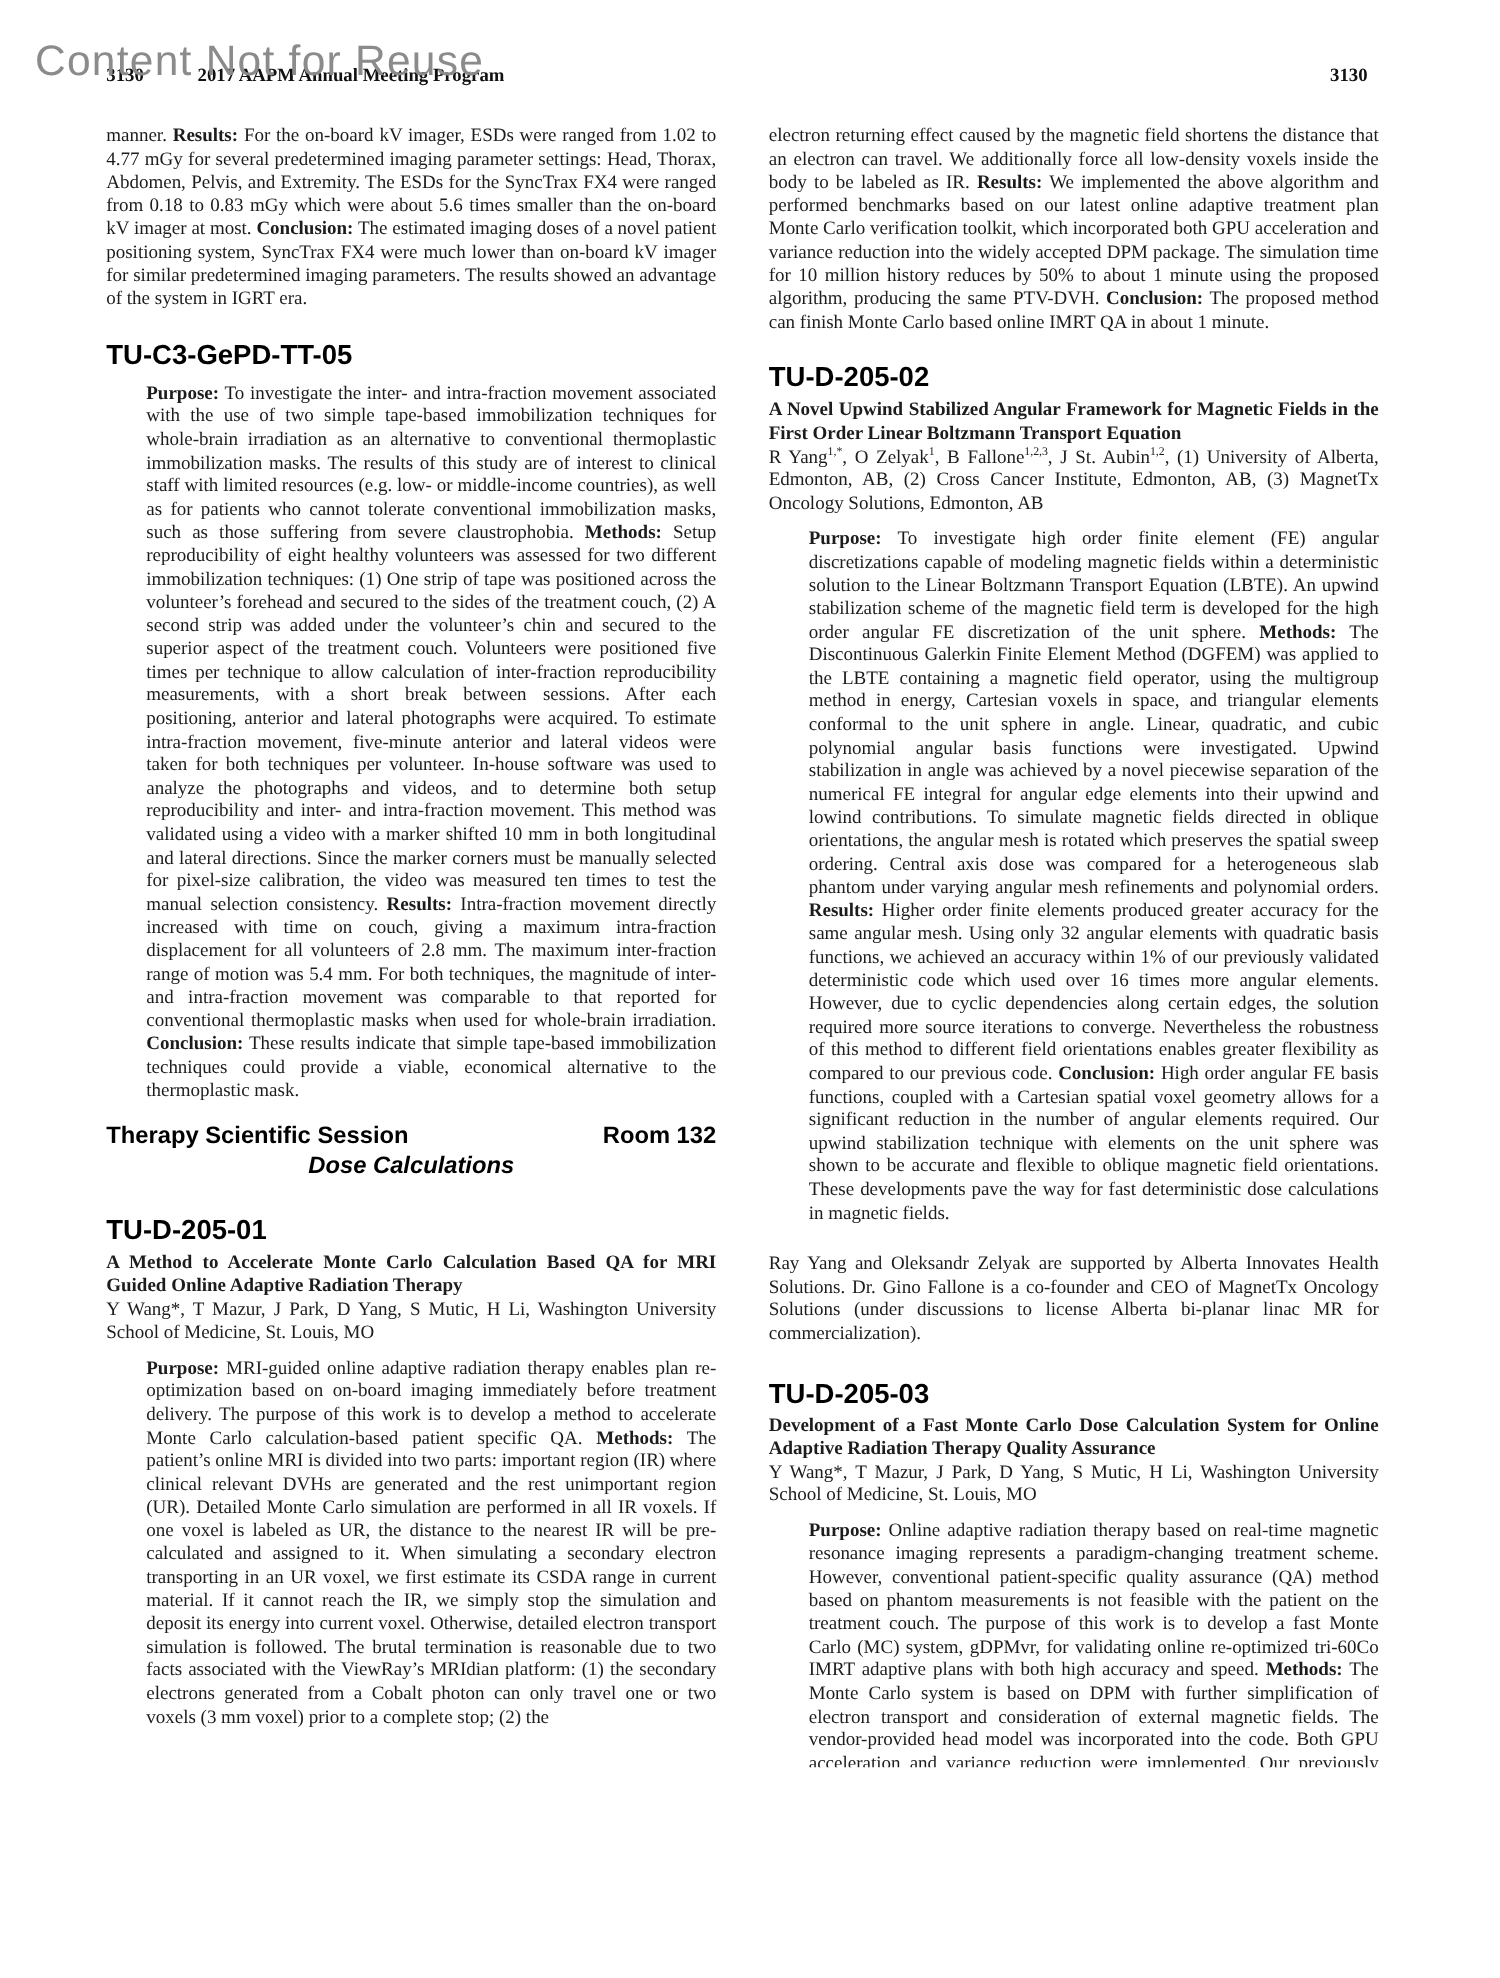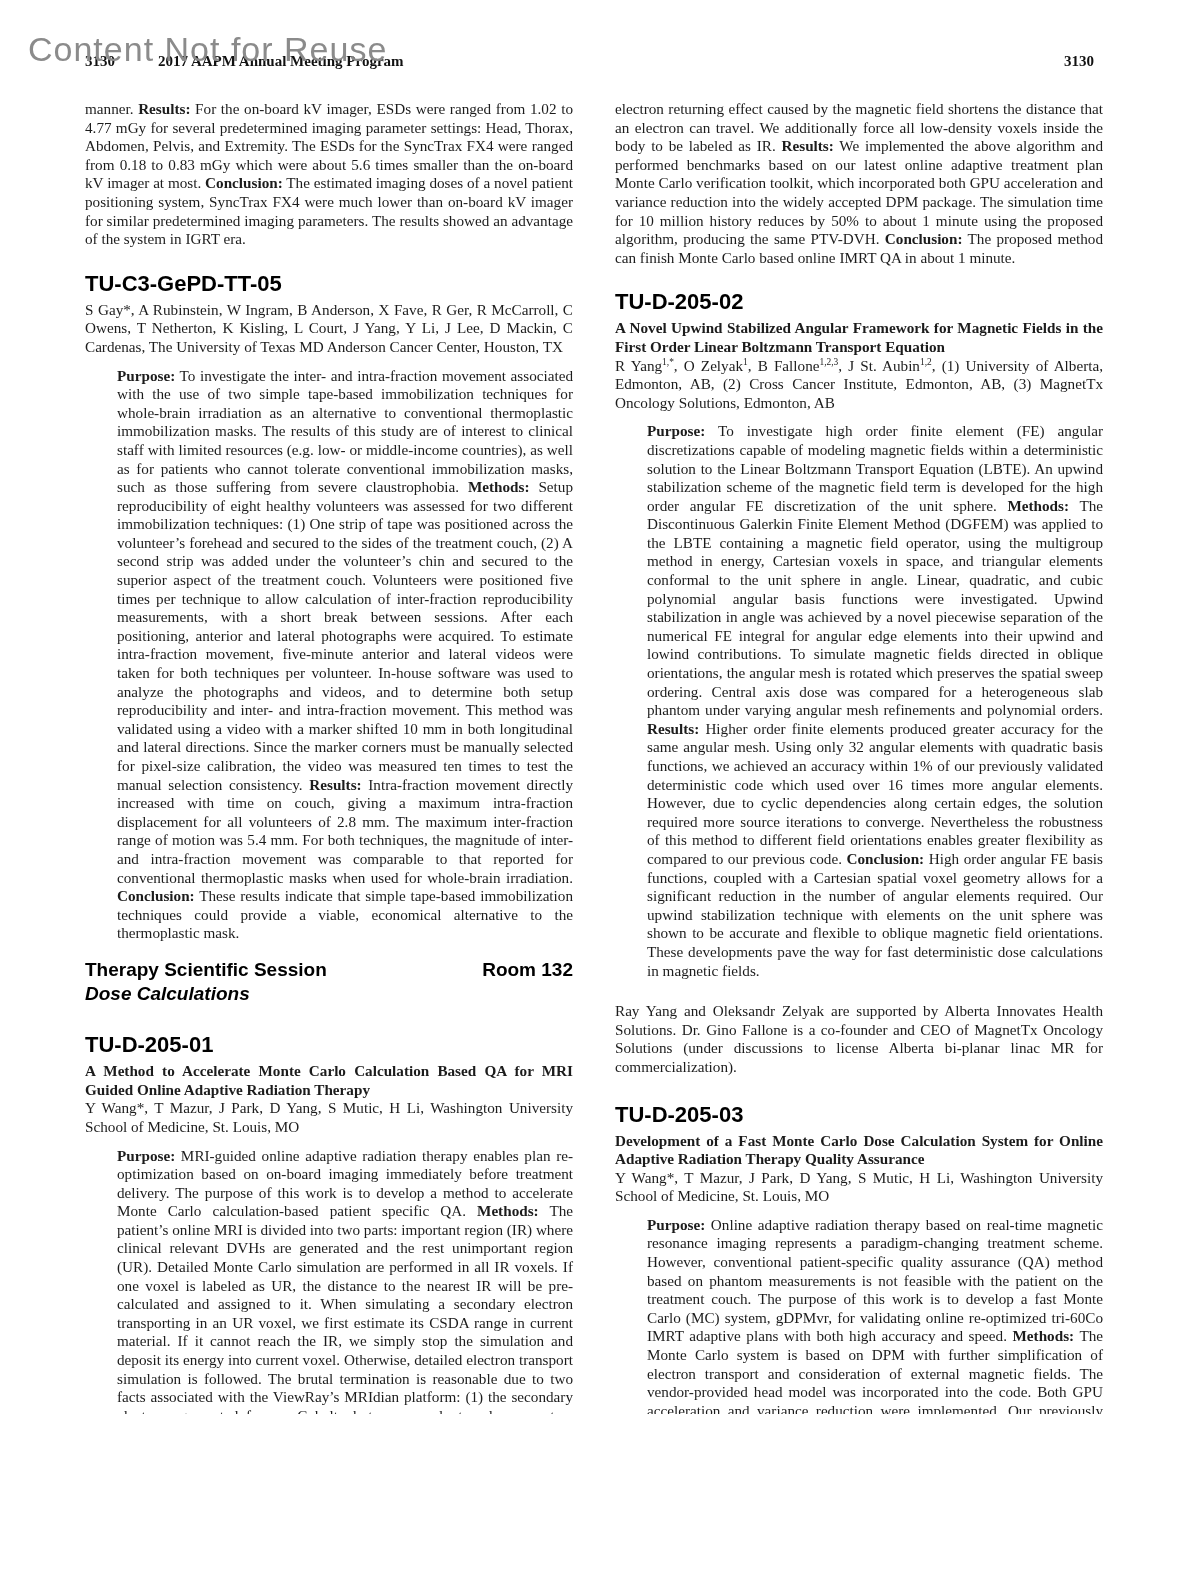--- a/index.html
+++ b/index.html
@@ -48,21 +48,21 @@
   .abs-body{margin-top:10px;margin-left:32px;}
   .session-hdr{
     font-family:"Liberation Sans", sans-serif;
     font-weight:bold;font-size:19px;line-height:24px;color:#000;
     display:flex;justify-content:space-between;
     text-align:center;
   }
   .session-sub{
     font-family:"Liberation Sans", sans-serif;
     font-weight:bold;font-style:italic;font-size:19px;line-height:24px;color:#000;
-    text-align:left;margin:0 0 0 0;
+    text-align:center;margin:0 0 0 0;
   }
   .mt-after-session{margin-top:27px;}
   .funding{margin-top:22px;}
   .mt-next-abs{margin-top:26px;}
   .footer{
     position:absolute;left:89px;top:1512px;
     font-family:"Liberation Sans", sans-serif;
     font-weight:bold;font-size:15.5px;color:#111;
   }
 </style>
@@ -75,21 +75,20 @@
 
   <div class="hdr hdr-pageno-left">3130</div>
   <div class="hdr hdr-title">2017 AAPM Annual Meeting Program</div>
   <div class="hdr hdr-pageno-right">3130</div>
 
   <div class="col col-left">
 
     <p class="para"><span>manner. </span><span class="b">Results:</span><span>  For the on-board kV imager, ESDs were ranged from 1.02 to 4.77 mGy for several predetermined imaging parameter settings: Head, Thorax, Abdomen, Pelvis, and Extremity. The ESDs for the SyncTrax FX4 were ranged from 0.18 to 0.83 mGy which were about 5.6 times smaller than the on-board kV imager at most. </span><span class="b">Conclusion:</span><span>  The estimated imaging doses of a novel patient positioning system, SyncTrax FX4 were much lower than on-board kV imager for similar predetermined imaging parameters. The results showed an advantage of the system in IGRT era.</span></p>
 
     <h2 class="code-h mt-code">TU-C3-GePD-TT-05</h2>
-    <p class="authors"><span>S Gay*, A Rubinstein, W Ingram, B Anderson, X Fave, R Ger, R McCarroll, C Owens, T Netherton, K Kisling, L Court, J Yang, Y Li, J Lee, D Mackin, C Cardenas, The University of Texas MD Anderson Cancer Center, Houston, TX</span></p>
     <p class="abs-body"><span class="b">Purpose:</span><span>  To investigate the inter- and intra-fraction movement associated with the use of two simple tape-based immobilization techniques for whole-brain irradiation as an alternative to conventional thermoplastic immobilization masks. The results of this study are of interest to clinical staff with limited resources (e.g. low- or middle-income countries), as well as for patients who cannot tolerate conventional immobilization masks, such as those suffering from severe claustrophobia. </span><span class="b">Methods:</span><span>  Setup reproducibility of eight healthy volunteers was assessed for two different immobilization techniques: (1) One strip of tape was positioned across the volunteer’s forehead and secured to the sides of the treatment couch, (2) A second strip was added under the volunteer’s chin and secured to the superior aspect of the treatment couch. Volunteers were positioned five times per technique to allow calculation of inter-fraction reproducibility measurements, with a short break between sessions. After each positioning, anterior and lateral photographs were acquired. To estimate intra-fraction movement, five-minute anterior and lateral videos were taken for both techniques per volunteer. In-house software was used to analyze the photographs and videos, and to determine both setup reproducibility and inter- and intra-fraction movement. This method was validated using a video with a marker shifted 10 mm in both longitudinal and lateral directions. Since the marker corners must be manually selected for pixel-size calibration, the video was measured ten times to test the manual selection consistency. </span><span class="b">Results:</span><span>  Intra-fraction movement directly increased with time on couch, giving a maximum intra-fraction displacement for all volunteers of 2.8 mm. The maximum inter-fraction range of motion was 5.4 mm. For both techniques, the magnitude of inter- and intra-fraction movement was comparable to that reported for conventional thermoplastic masks when used for whole-brain irradiation. </span><span class="b">Conclusion:</span><span>  These results indicate that simple tape-based immobilization techniques could provide a viable, economical alternative to the thermoplastic mask.</span></p>
 
     <div class="session-hdr">
       <span>Therapy Scientific Session</span>
       <span>Room 132</span>
     </div>
     <p class="session-sub">Dose Calculations</p>
 
     <h2 class="code-h mt-after-session">TU-D-205-01</h2>
     <p class="abs-title">A Method to Accelerate Monte Carlo Calculation Based QA for MRI Guided Online Adaptive Radiation Therapy</p>

